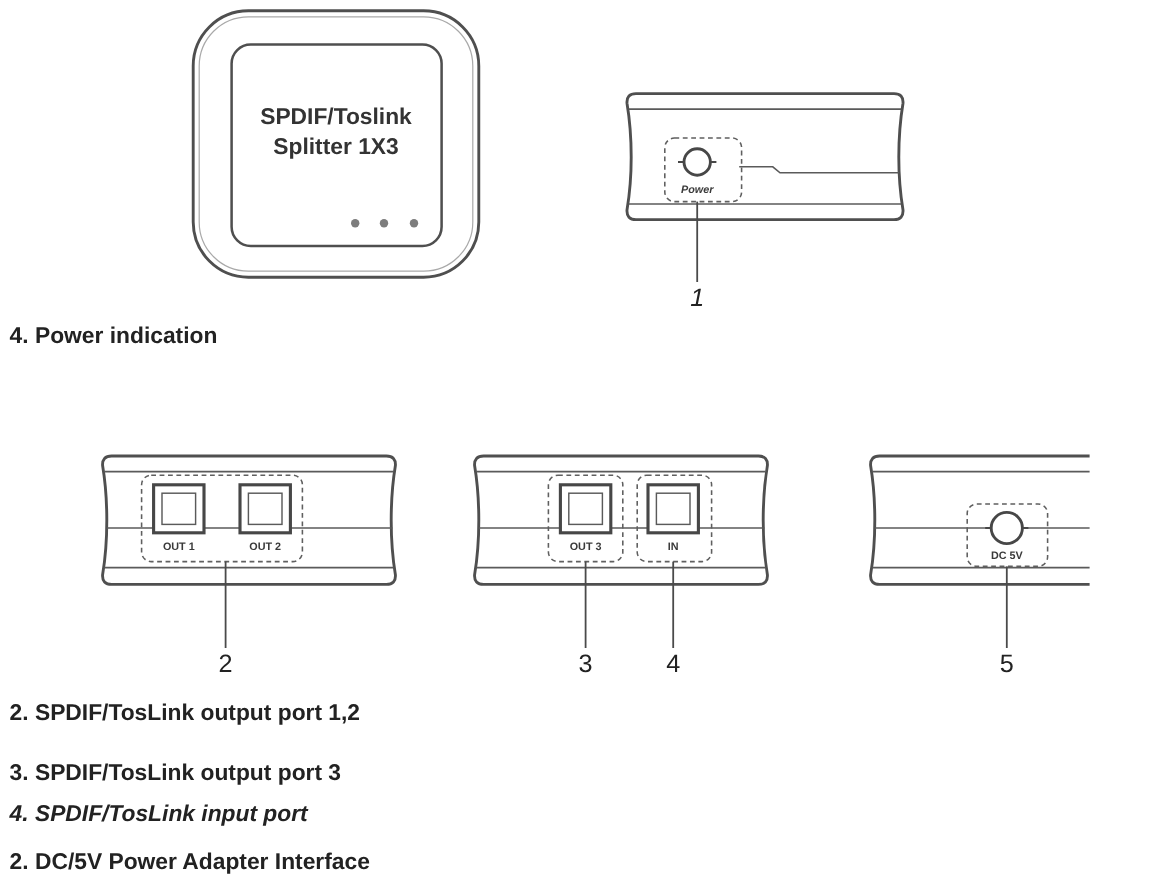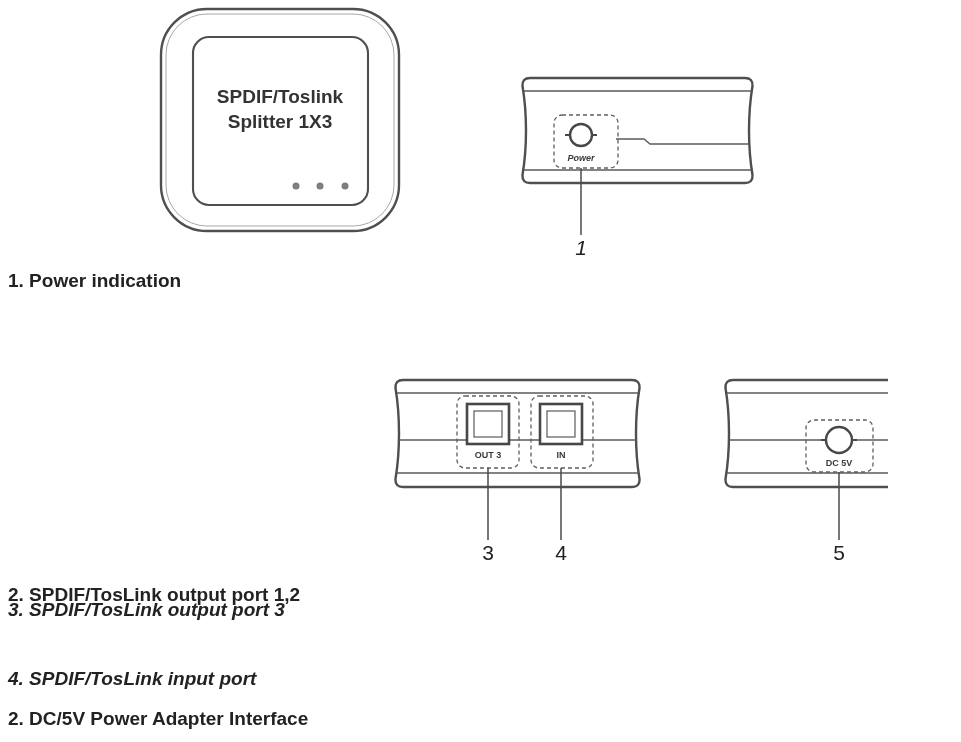--- a/index.html
+++ b/index.html
@@ -1,17 +1,17 @@
 <!DOCTYPE html>
 <html><head>
 <meta charset="utf-8">
 <style>
   html,body{margin:0;padding:0;background:#ffffff;}
   body{font-family:"Liberation Sans", sans-serif;}
-  #stage{position:relative;width:888px;height:742px;background:#ffffff;overflow:hidden;}
+  #stage{position:relative;width:888px;height:742px;background:#ffffff;overflow:hidden;padding-left:20px;}
   .fig{position:absolute;}
   svg{display:block;overflow:visible;}
   .outline{fill:#ffffff;stroke:#4f4f4f;stroke-width:2.4;}
   .outline-thin{fill:none;stroke:#a9a9a9;stroke-width:1;}
   .edge-line{stroke:#5a5a5a;stroke-width:1.4;fill:none;}
   .seam-line{stroke:#5a5a5a;stroke-width:1.3;fill:none;}
   .port-outer{fill:#ffffff;stroke:#474747;stroke-width:2.6;}
   .port-inner{fill:#ffffff;stroke:#5a5a5a;stroke-width:1.2;}
   .jack-circle{fill:#ffffff;stroke:#474747;stroke-width:2.4;}
   .jack-tab{stroke:#474747;stroke-width:1.8;fill:none;}
@@ -49,22 +49,39 @@
       <path class="seam-line" d="M 98,64 H 126 L 132,69 H 231"></path>
       <circle class="jack-circle" cx="63" cy="60" r="11"></circle>
       <path class="jack-tab" d="M 47,60 H 52 M 74,60 H 79"></path>
       <text class="port-label" x="63" y="86" text-anchor="middle">Power</text>
       <rect class="dashed-box" x="36" y="40" width="64" height="53" rx="8" ry="8"></rect>
       <line class="callout-line" x1="63" y1="93" x2="63" y2="160"></line>
       <text class="callout-num" x="63" y="180" text-anchor="middle">1</text>
     </svg>
   </div>
 
-  <div class="legend-item" style="top:270px;">1. Power indication</div>
+  <div class="legend-item" style="top:270px;">4. Power indication</div>
 
+  <div class="fig" style="left:82px;top:378px;">
+    <svg width="250" height="190" viewBox="0 0 250 190">
+      <path class="outline" d="M 11,2 L 240,2 Q 248,2 247.5,10 C 245.5,22 244,42 244,55.5 C 244,69 245.5,89 247.5,101 Q 248,109 240,109 L 11,109 Q 3,109 3.5,101 C 5.5,89 7,69 7,55.5 C 7,42 5.5,22 3.5,10 Q 3,2 11,2 Z"></path>
+      <line class="edge-line" x1="5" y1="15" x2="246" y2="15"></line>
+      <line class="edge-line" x1="5" y1="95" x2="246" y2="95"></line>
+      <line class="seam-line" x1="7" y1="62" x2="245" y2="62"></line>
+      <rect class="port-outer" x="46" y="26" width="42" height="40"></rect>
+      <rect class="port-inner" x="53" y="33" width="28" height="26"></rect>
+      <rect class="port-outer" x="118" y="26" width="42" height="40"></rect>
+      <rect class="port-inner" x="125" y="33" width="28" height="26"></rect>
+      <text class="port-label" x="67" y="80" text-anchor="middle">OUT 1</text>
+      <text class="port-label" x="139" y="80" text-anchor="middle">OUT 2</text>
+      <rect class="dashed-box" x="36" y="18" width="134" height="72" rx="8" ry="8"></rect>
+      <line class="callout-line" x1="106" y1="90" x2="106" y2="162"></line>
+      <text class="callout-num" x="106" y="182" text-anchor="middle">2</text>
+    </svg>
+  </div>
 
   <div class="fig" style="left:392px;top:378px;">
     <svg width="250" height="190" viewBox="0 0 250 190">
       <path class="outline" d="M 11,2 L 240,2 Q 248,2 247.5,10 C 245.5,22 244,42 244,55.5 C 244,69 245.5,89 247.5,101 Q 248,109 240,109 L 11,109 Q 3,109 3.5,101 C 5.5,89 7,69 7,55.5 C 7,42 5.5,22 3.5,10 Q 3,2 11,2 Z"></path>
       <line class="edge-line" x1="5" y1="15" x2="246" y2="15"></line>
       <line class="edge-line" x1="5" y1="95" x2="246" y2="95"></line>
       <line class="seam-line" x1="7" y1="62" x2="245" y2="62"></line>
       <rect class="port-outer" x="75" y="26" width="42" height="40"></rect>
       <rect class="port-inner" x="82" y="33" width="28" height="26"></rect>
       <rect class="port-outer" x="148" y="26" width="42" height="40"></rect>
@@ -89,17 +106,17 @@
       <circle class="jack-circle" cx="117" cy="62" r="13"></circle>
       <path class="jack-tab" d="M 99,62 H 104 M 130,62 H 135"></path>
       <text class="port-label" x="117" y="88" text-anchor="middle">DC 5V</text>
       <rect class="dashed-box" x="84" y="42" width="67" height="52" rx="8" ry="8"></rect>
       <line class="callout-line" x1="117" y1="94" x2="117" y2="162"></line>
       <text class="callout-num" x="117" y="182" text-anchor="middle">5</text>
     </svg>
   </div>
 
   <div class="legend-item" style="top:584px;">2. SPDIF/TosLink output port 1,2</div>
-  <div class="legend-item" style="top:599px;font-style:italic;">3. SPDIF/TosLink output port 3</div>
+  <div class="legend-item" style="top:634px;">3. SPDIF/TosLink output port 3</div>
   <div class="legend-item" style="top:668px;font-style:italic;">4. SPDIF/TosLink input port</div>
   <div class="legend-item" style="top:708px;">2. DC/5V Power Adapter Interface</div>
 
 </div>
 
 </body></html>

